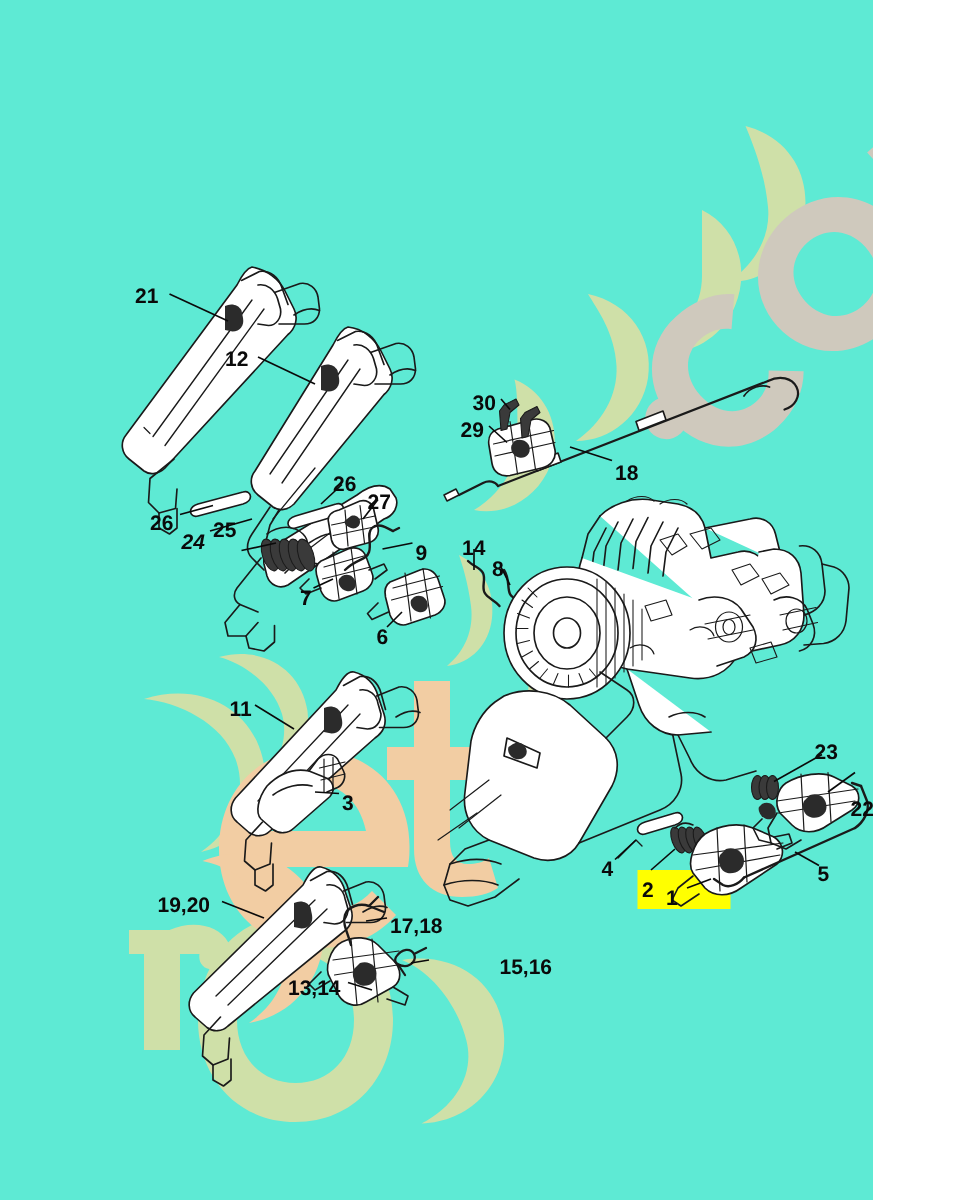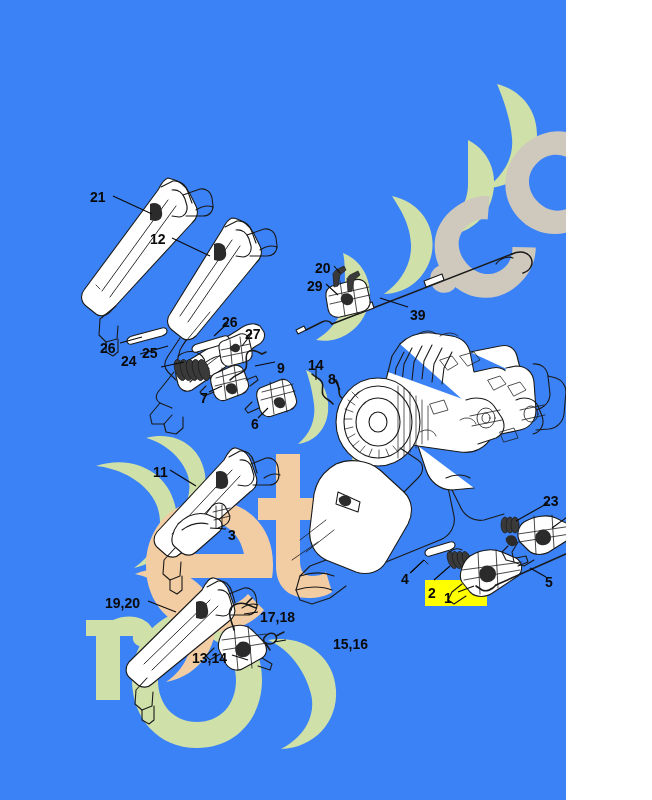--- a/index.html
+++ b/index.html
@@ -1,18 +1,18 @@
 <!DOCTYPE html>
 <html><head>
 <meta charset="utf-8">
 <title>Parts Diagram</title>
 <style>
   html,body{margin:0;padding:0;background:#ffffff;}
   body{width:652px;height:800px;overflow:hidden;font-family:"Liberation Sans",sans-serif;}
-  #stage{position:relative;width:566px;height:800px;background:#3b82f6;overflow:hidden;}
+  #stage{position:relative;width:566px;height:800px;background:#5eead4;overflow:hidden;padding-left:16px;}
   #stage svg.layer{position:absolute;left:0;top:0;width:652px;height:800px;}
   .label{
     position:absolute;
     font-family:"Liberation Sans",sans-serif;
     font-size:14px;
     font-weight:bold;
     color:#0a0a0a;
     white-space:nowrap;
     line-height:1;
     letter-spacing:0px;
@@ -428,25 +428,25 @@
       <path d="M148,601 L176,612"></path>
       <path d="M258,612 L244,614"></path>
       <path d="M286,640 L274,642"></path>
       <path d="M232,655 L248,660"></path>
     </g>
   </svg>
 
   <div id="callouts">
       <div class="label" style="left: 90px; top: 190px;">21</div>
       <div class="label" style="left: 150px; top: 232px;">12</div>
-      <div class="label" style="left: 315px; top: 261px;">20</div>
+      <div class="label" style="left: 315px; top: 261px;">30</div>
       <div class="label" style="left: 307px; top: 279px;">29</div>
-      <div class="label" style="left: 410px; top: 308px;">39</div>
+      <div class="label" style="left: 410px; top: 308px;">18</div>
       <div class="label" style="left: 100px; top: 341px;">26</div>
-      <div class="label" style="left: 121px; top: 354px;">24</div>
+      <div class="label" style="left: 121px; top: 354px; font-style: italic;">24</div>
       <div class="label" style="left: 142px; top: 346px;">25</div>
       <div class="label" style="left: 222px; top: 315px;">26</div>
       <div class="label" style="left: 245px; top: 327px;">27</div>
       <div class="label" style="left: 277px; top: 361px;">9</div>
       <div class="label" style="left: 200px; top: 391px;">7</div>
       <div class="label" style="left: 251px; top: 417px;">6</div>
       <div class="label" style="left: 308px; top: 358px;">14</div>
       <div class="label" style="left: 328px; top: 372px;">8</div>
       <div class="label" style="left: 153px; top: 465px;">11</div>
       <div class="label" style="left: 228px; top: 528px;">3</div>

